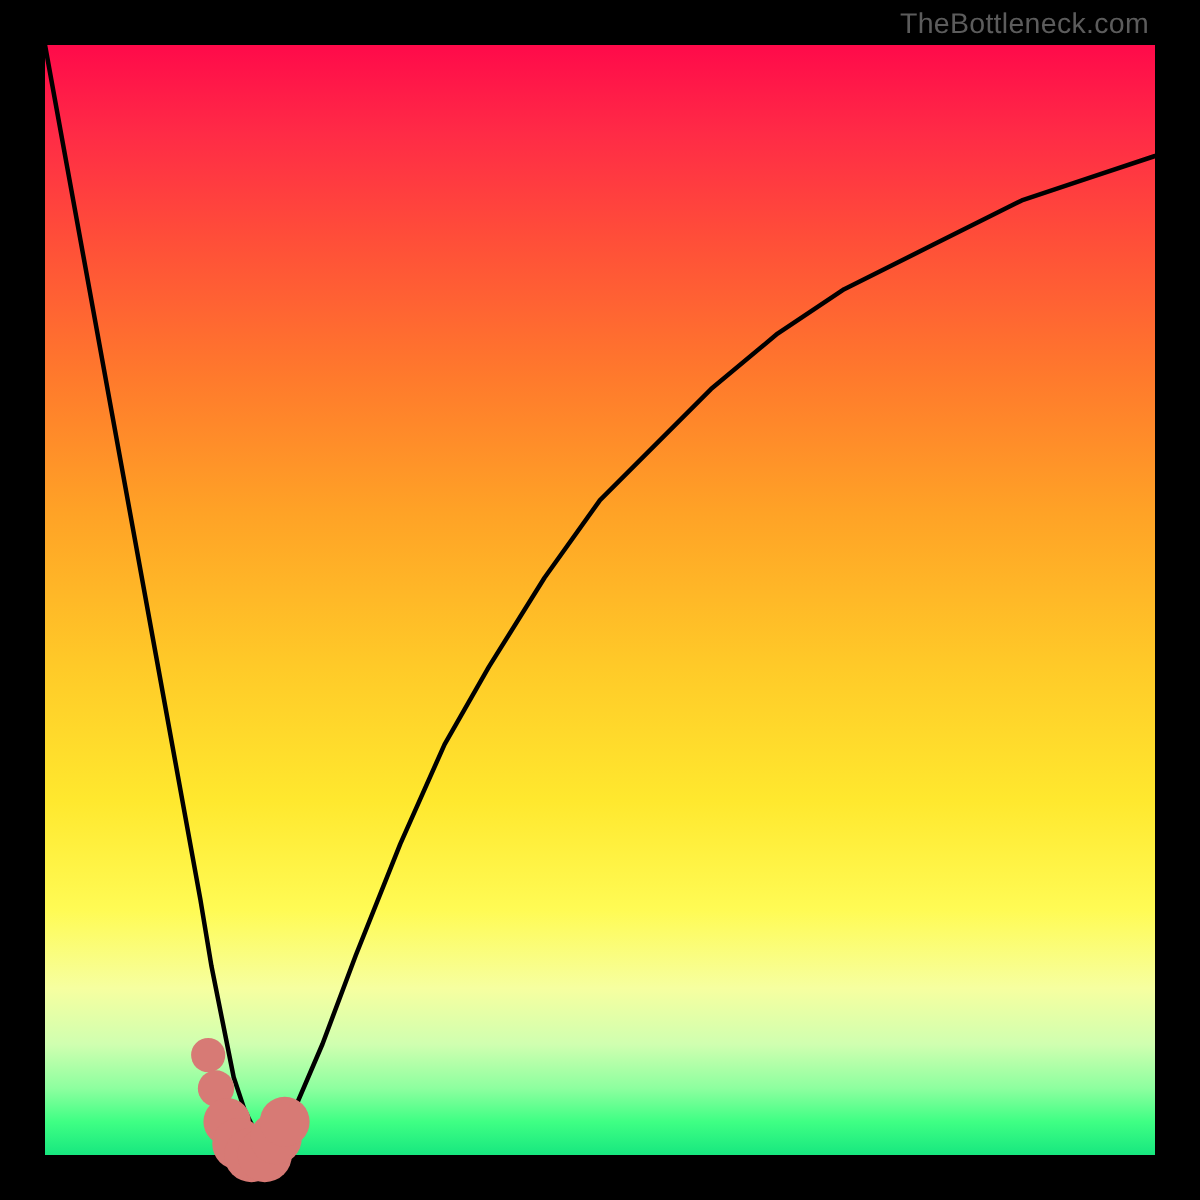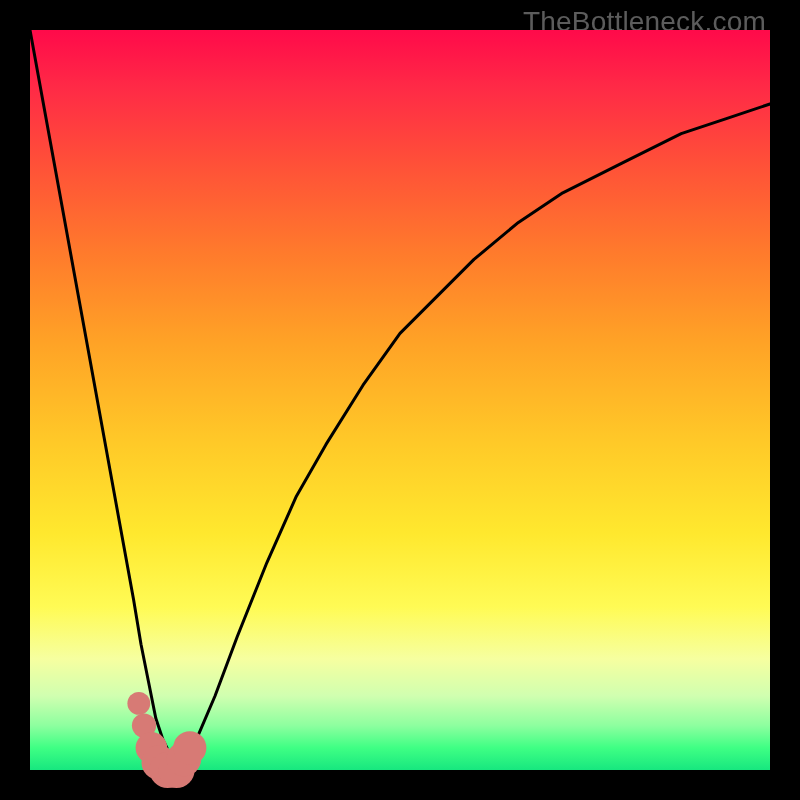--- a/index.html
+++ b/index.html
@@ -38,21 +38,21 @@
       #8dff9f 94%,
       #3fff84 97%,
       #17e77f 100%
     );
   }
   .watermark {
     position: absolute;
     top: 6px;
     right: 34px;
     color: #5c5c5c;
-    font-size: 28px;
+    font-size: 19px;
     font-weight: 500;
     letter-spacing: 0.2px;
   }
   svg.curve {
     position: absolute;
     left: 0;
     top: 0;
     width: 740px;
     height: 740px;
     overflow: visible;

